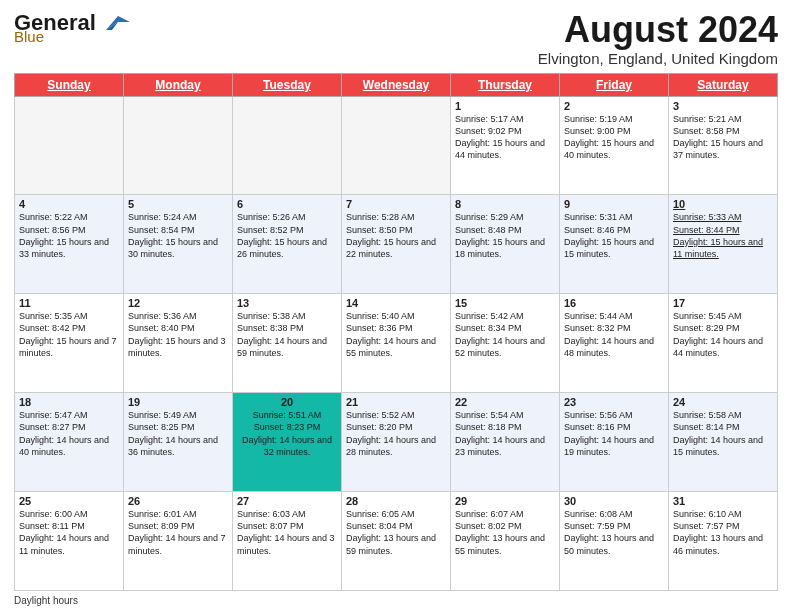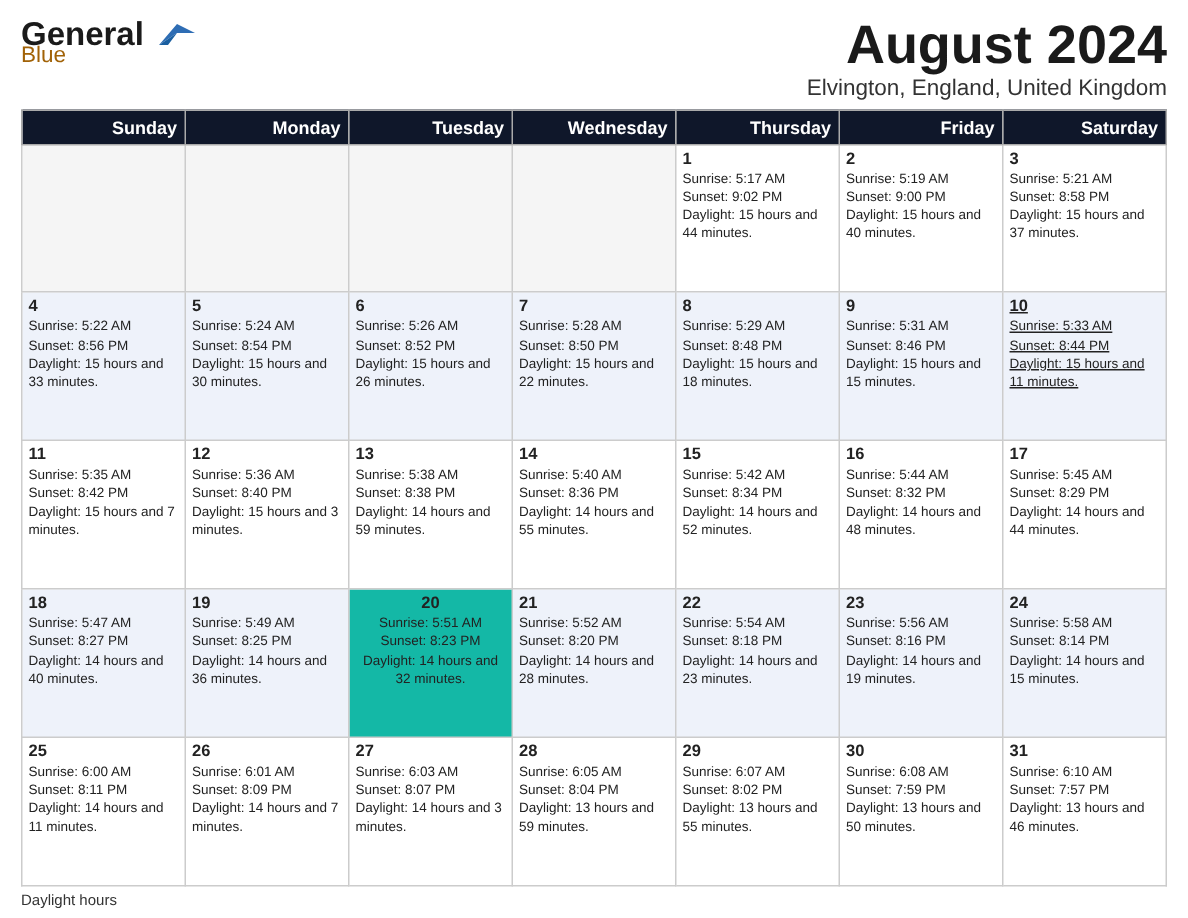--- a/index.html
+++ b/index.html
@@ -41,27 +41,28 @@
       font-size: 15px;
       color: #333;
       font-weight: normal;
     }
     .calendar-table {
       width: 100%;
       border-collapse: collapse;
       flex: 1;
     }
     .calendar-table th {
-      background: #0f172a;
+      background: #ef4444;
       color: #fff;
       font-size: 12px;
       font-weight: bold;
-      text-align: right;
+      text-align: center;
       padding: 4px 5px;
       border: 1px solid #aaa;
+      text-decoration: underline;
     }
     .calendar-table td {
       border: 1px solid #ccc;
       vertical-align: top;
       padding: 3px 4px;
       font-size: 9.5px;
       color: #222;
       background: #fff;
       width: calc(100% / 7);
     }

